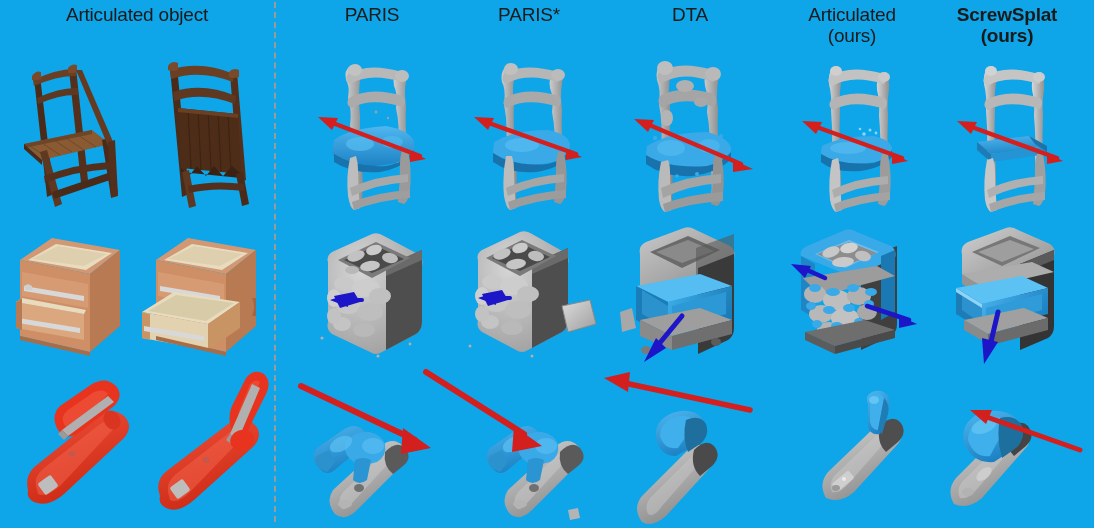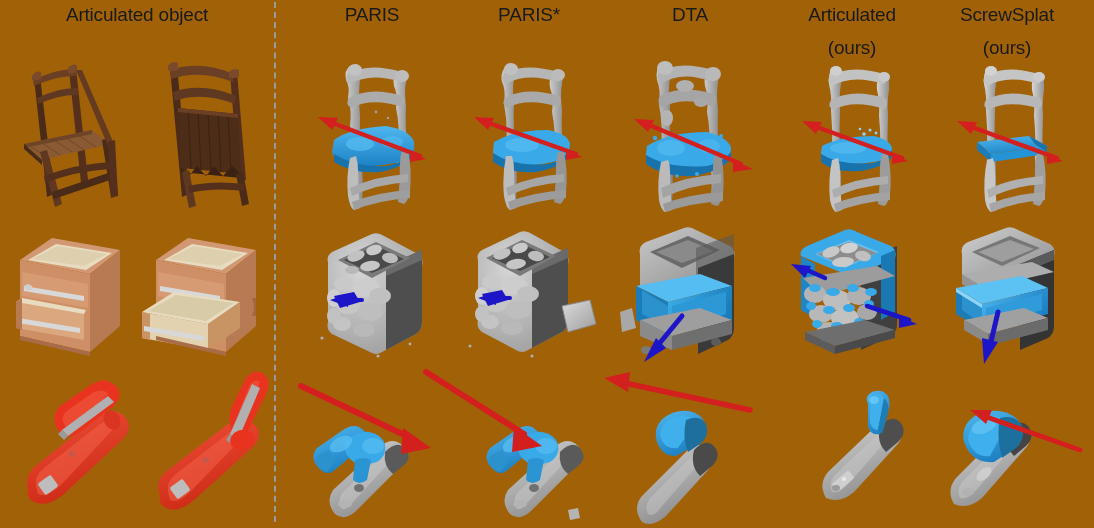--- a/index.html
+++ b/index.html
@@ -9,21 +9,21 @@
     background: #ffffff;
   }
   body {
     font-family: "Liberation Sans", sans-serif;
     -webkit-font-smoothing: antialiased;
   }
   #figure {
     position: relative;
     width: 1094px;
     height: 528px;
-    background: #a16207;
+    background: #0ea5e9;
     overflow: hidden;
   }
 
   
   #header-row {
     position: absolute;
     left: 0;
     top: 0;
     width: 1094px;
     height: 48px;
@@ -33,27 +33,26 @@
     top: 4px;
     text-align: center;
     color: #1a1a1a;
     font-size: 19px;
     line-height: 21px;
     font-family: "Liberation Sans", sans-serif;
     font-weight: 400;
     letter-spacing: -0.2px;
   }
   .col-header.bold {
-    font-weight: 400;
+    font-weight: 700;
   }
   .col-header .sub {
     display: block;
     font-size: 19px;
     line-height: 21px;
-    margin-top: 12px;
   }
 
   
   #divider {
     position: absolute;
     left: 274px;
     top: 2px;
     width: 0;
     height: 520px;
     border-left: 2px dashed #9a9a9a;

